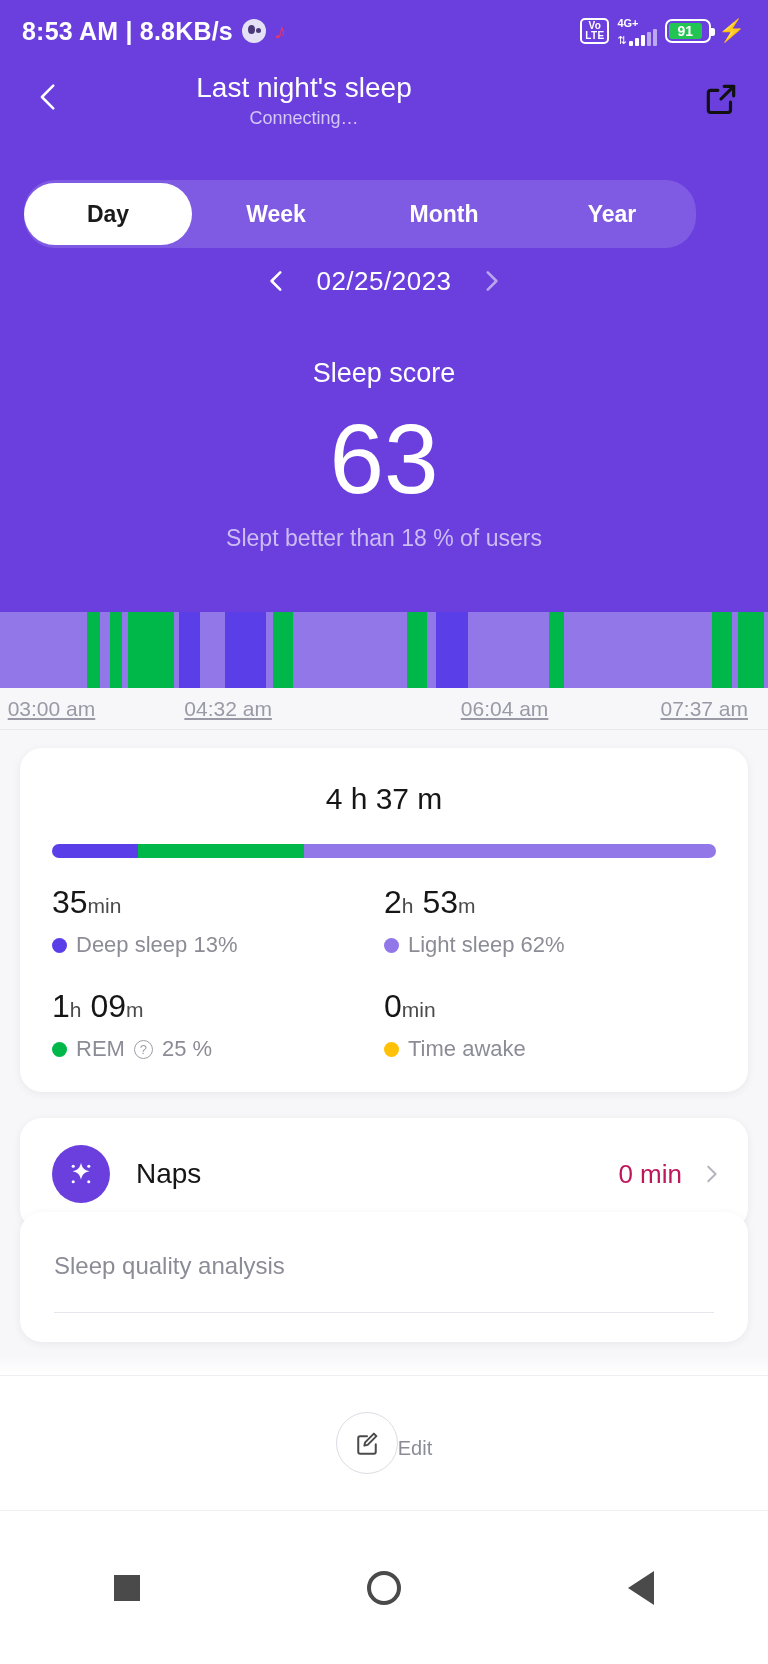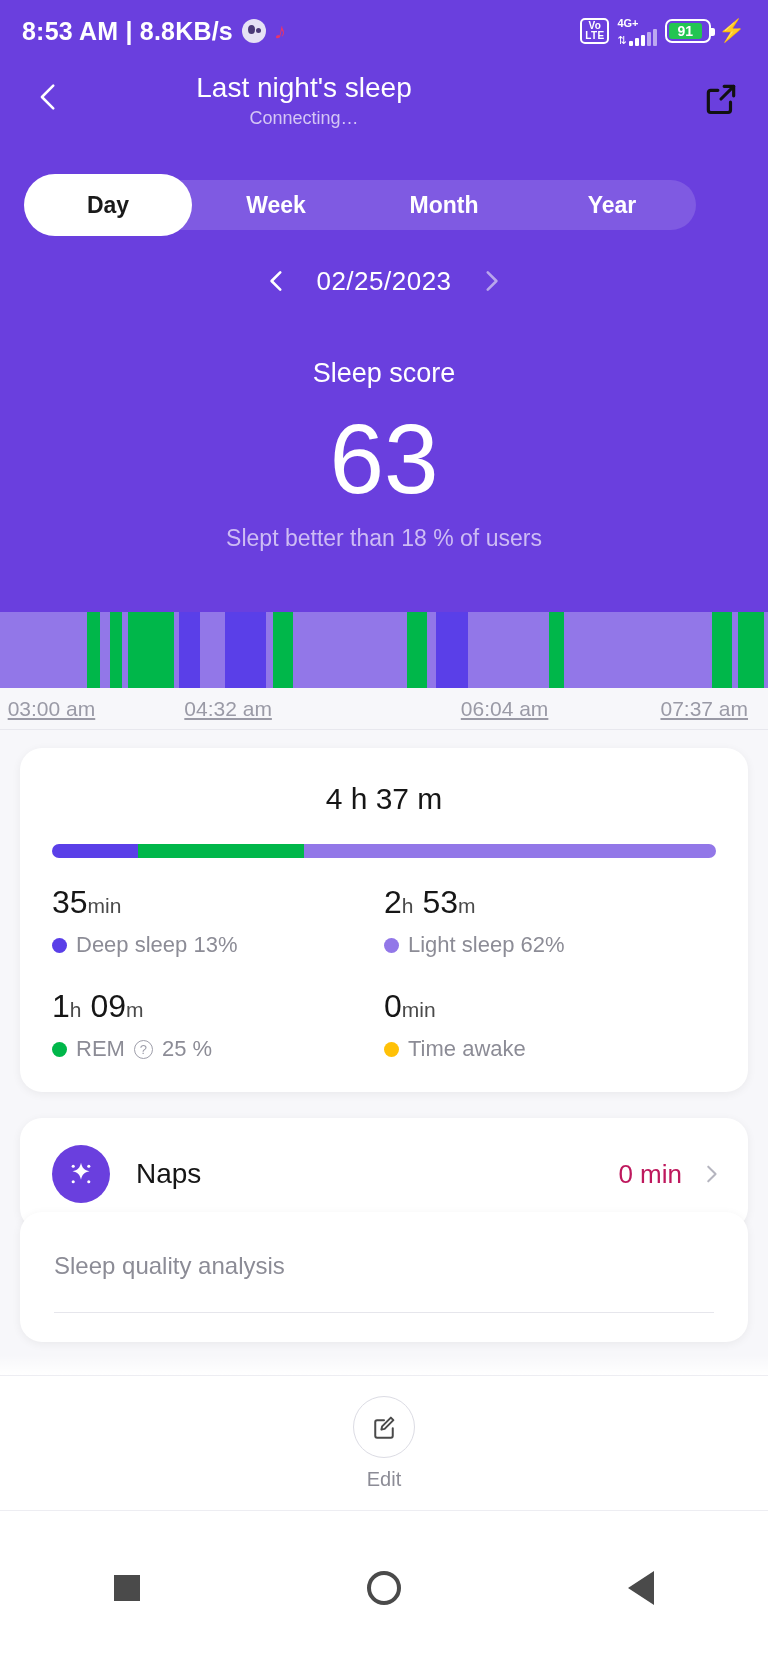--- a/index.html
+++ b/index.html
@@ -90,21 +90,21 @@
   }
   .appbar-title { color: #ffffff; font-size: 28px; font-weight: normal; }
   .appbar-sub { color: #D4C6F5; font-size: 18px; margin-top: 4px; }
   .share-icon {
     position: absolute; right: 28px; top: 18px; width: 38px; height: 38px;
   }
 
   
   .tabs {
     position: absolute; top: 180px; left: 24px;
-    width: 672px; height: 50px; border-radius: 31px;
+    width: 672px; height: 68px; border-radius: 31px;
     background: rgba(255,255,255,0.14);
     display: flex; align-items: center;
   }
   .tab {
     flex: 1; height: 62px; display: flex; align-items: center; justify-content: center;
     color: #ffffff; font-size: 23px; font-weight: bold; border-radius: 31px;
   }
   .tab.active { background: #ffffff; color: #1a1a1a; }
 
   
@@ -191,21 +191,21 @@
   .qual-rule { margin: 32px 34px 0 34px; height: 1px; background: #E6E6EC; }
 
   
   .sheet-fade {
     position: absolute; top: 1355px; left: 0; width: 768px; height: 20px;
     background: linear-gradient(to bottom, rgba(247,247,250,0), #ffffff);
   }
   .editbar {
     position: absolute; top: 1375px; left: 0; width: 768px; height: 135px;
     background: #ffffff; border-top: 1px solid #EDEDF2;
-    display: flex; flex-direction: column; align-items: center; justify-content: center;
+    display: flex; flex-direction: row; align-items: center; justify-content: center;
   }
   .edit-circle {
     width: 62px; height: 62px; border-radius: 50%; border: 1.5px solid #DCDCE4;
     display: flex; align-items: center; justify-content: center;
   }
   .edit-label { margin-top: 10px; font-size: 20px; color: #8C8C96; }
 
   .navbar {
     position: absolute; top: 1510px; left: 0; width: 768px; height: 154px;
     background: #ffffff; border-top: 1px solid #EDEDF2;

